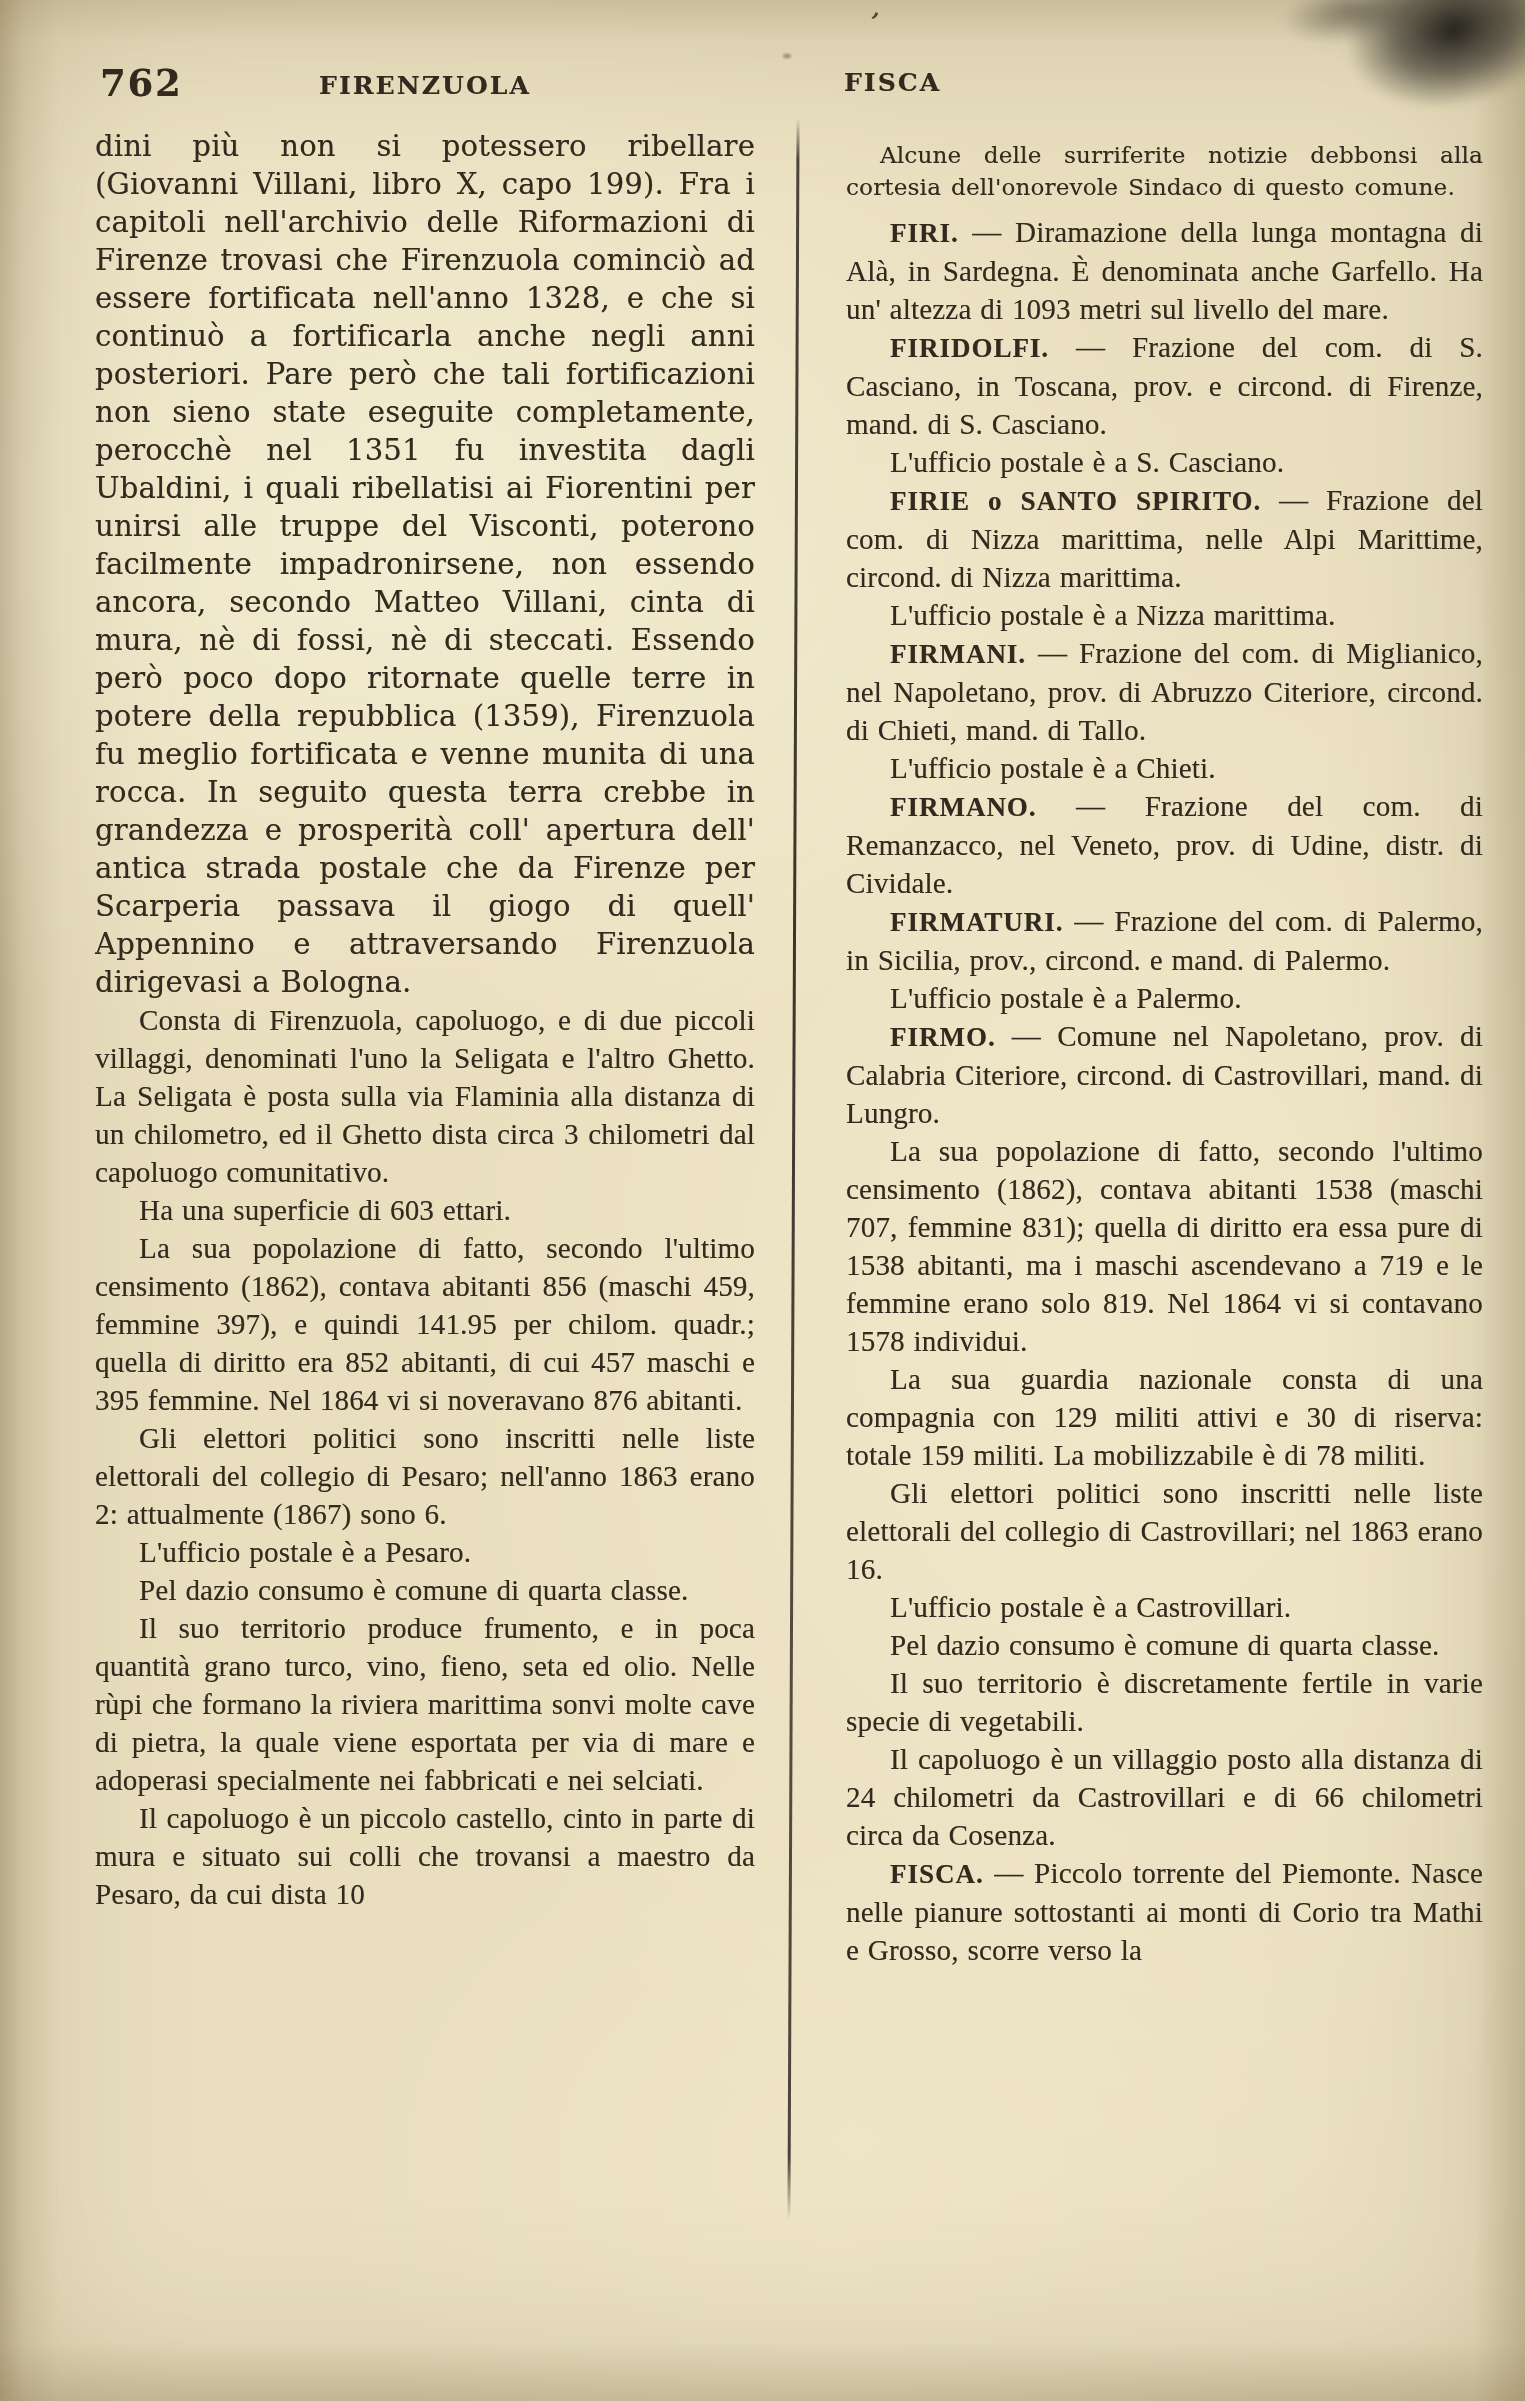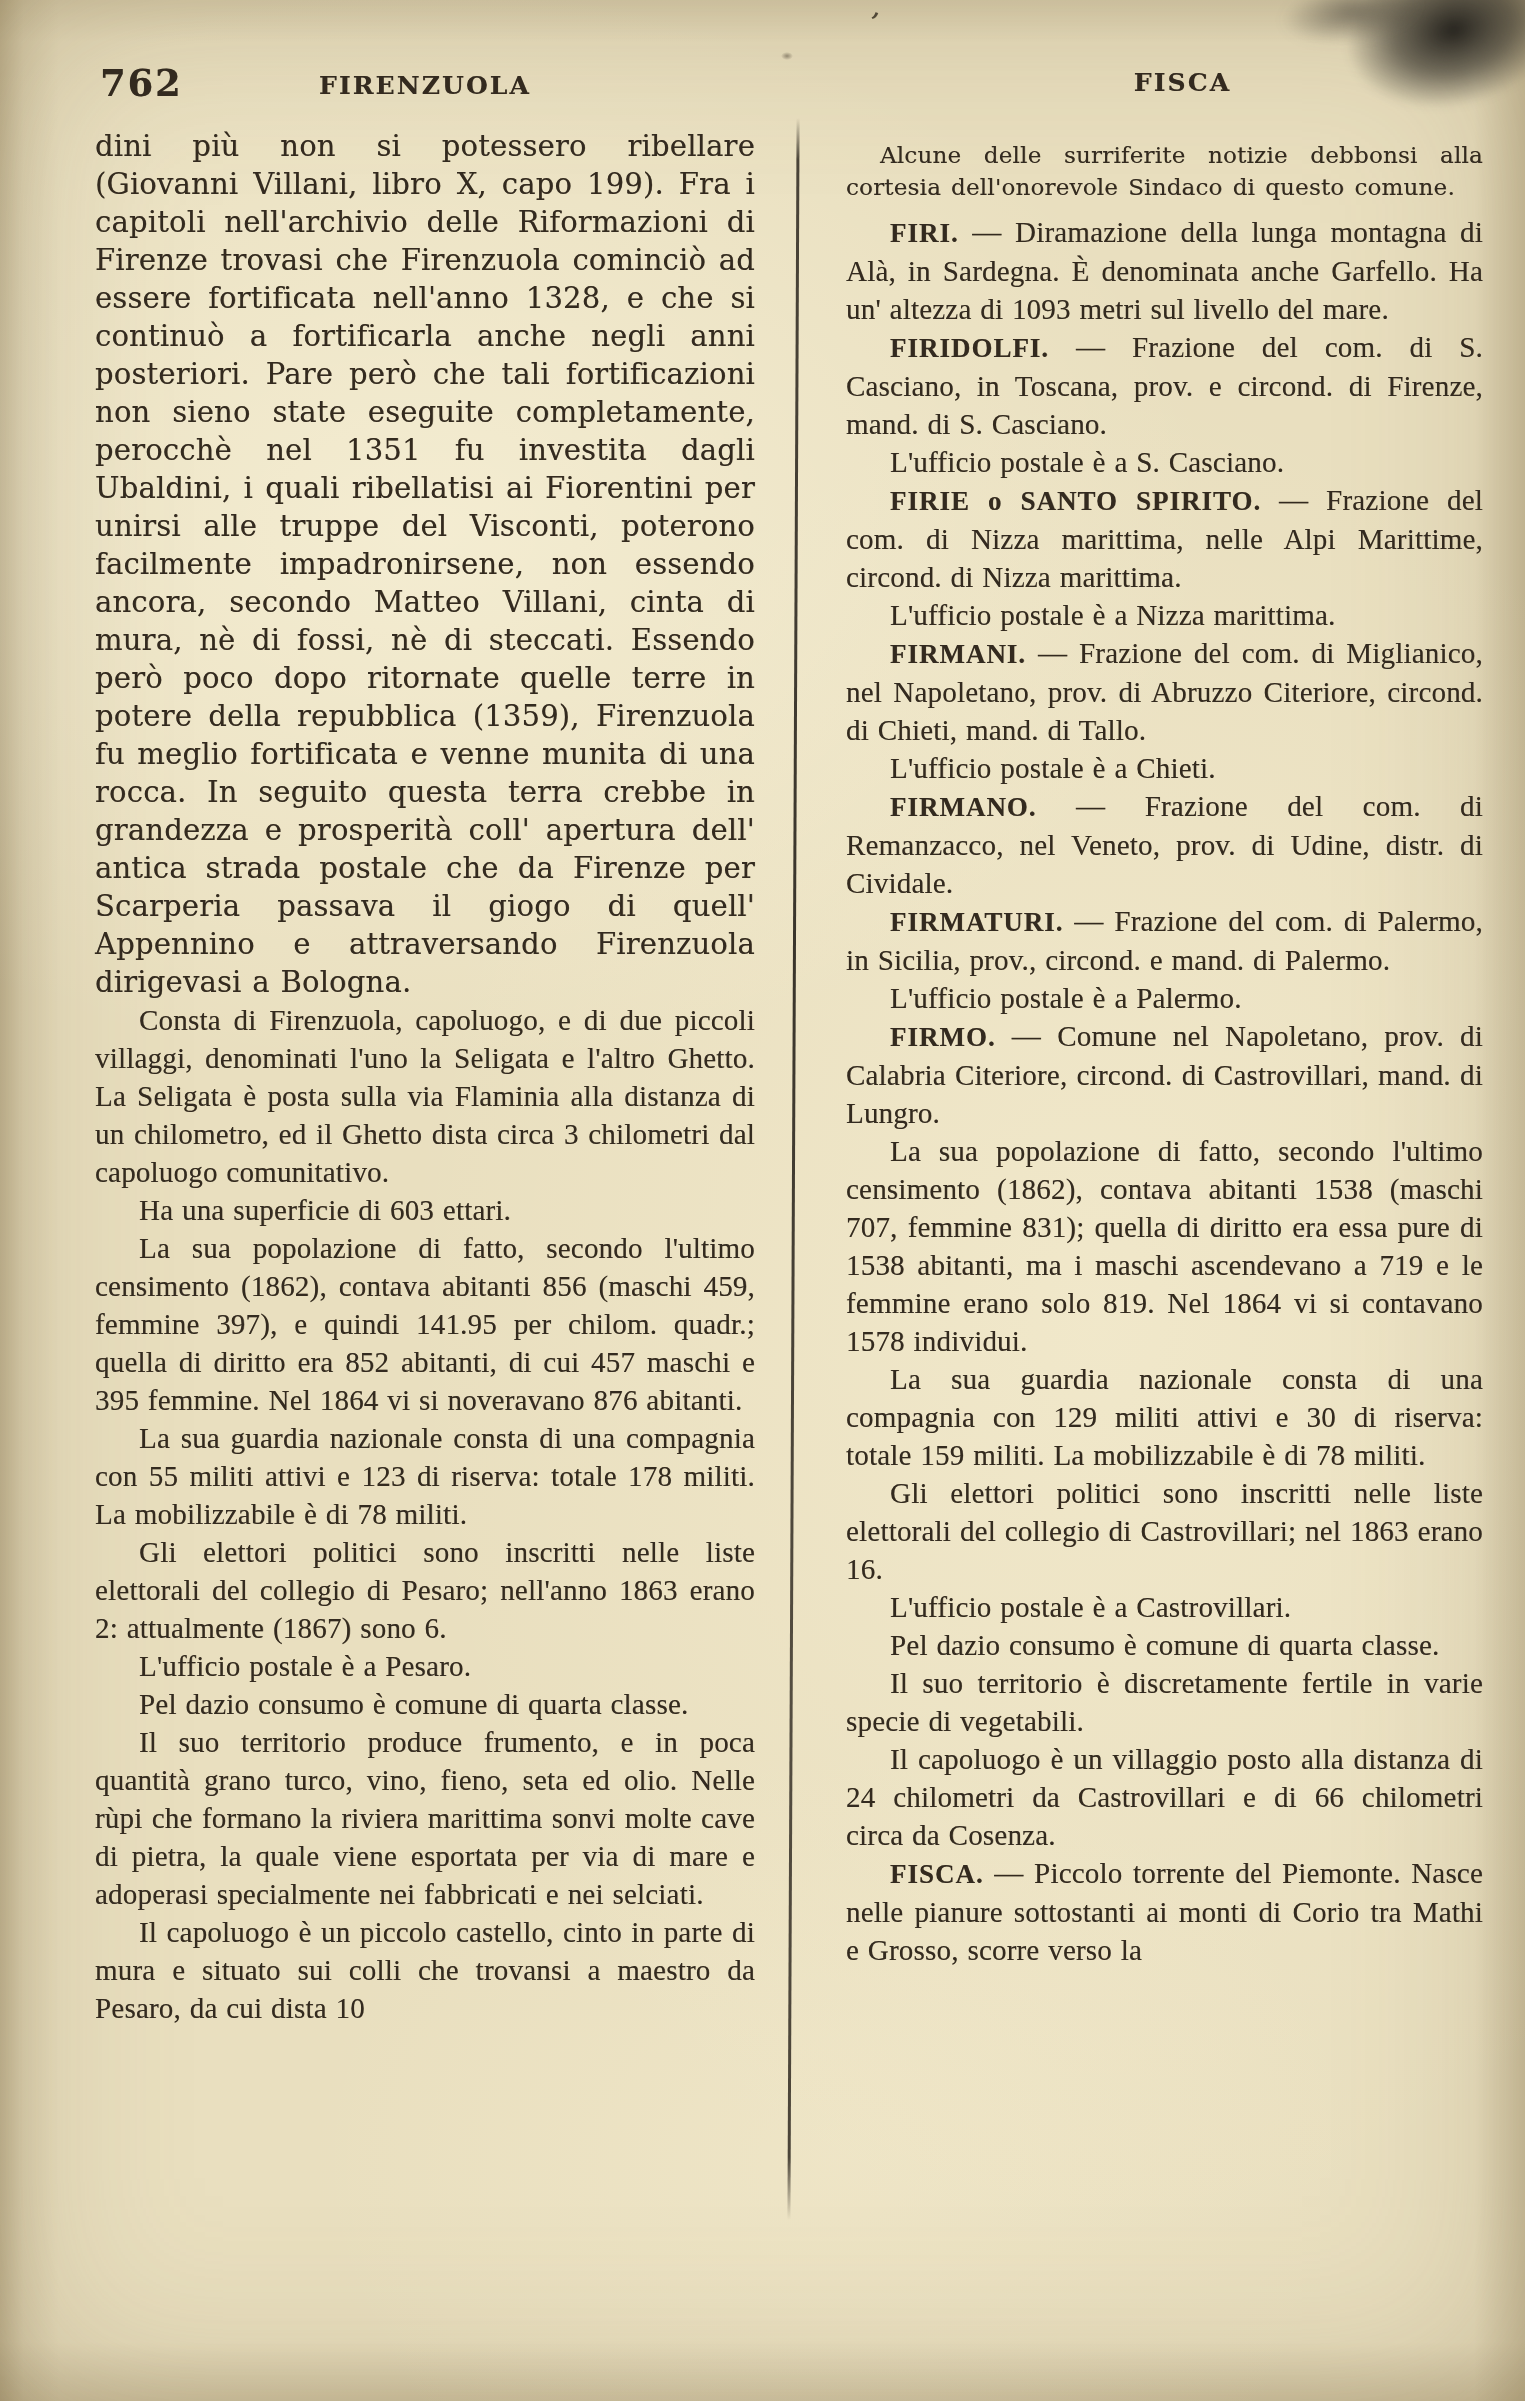--- a/index.html
+++ b/index.html
@@ -72,23 +72,23 @@
     position: absolute;
     top: 71px; left: 95px;
     width: 660px;
     text-align: center;
     font-size: 25px;
     font-weight: bold;
     letter-spacing: 2.1px;
   }
   .running-header .head-right {
     position: absolute;
-    top: 68px; left: 864px;
+    top: 68px; left: 844px;
     width: 637px;
-    text-align: center;
+    text-align: left;
     font-size: 25px;
     font-weight: bold;
     letter-spacing: 2.1px;
   }
   .divider {
     position: absolute;
     left: 792px;
     top: 118px;
     width: 3.4px;
     height: 2102px;
@@ -144,21 +144,20 @@
     <span class="head-right">FISCA</span>
   </header>
 
   <div class="divider"></div>
 
   <section class="col col-left">
     <p class="cont">dini più non si potessero ribellare (Giovanni Villani, libro X, capo 199). Fra i capitoli nell'archivio delle Riformazioni di Firenze trovasi che Firenzuola cominciò ad essere fortificata nell'anno 1328, e che si continuò a fortificarla anche negli anni posteriori. Pare però che tali fortificazioni non sieno state eseguite completamente, perocchè nel 1351 fu investita dagli Ubaldini, i quali ribellatisi ai Fiorentini per unirsi alle truppe del Visconti, poterono facilmente impadronirsene, non essendo ancora, secondo Matteo Villani, cinta di mura, nè di fossi, nè di steccati. Essendo però poco dopo ritornate quelle terre in potere della repubblica (1359), Firenzuola fu meglio fortificata e venne munita di una rocca. In seguito questa terra crebbe in grandezza e prosperità coll' apertura dell' antica strada postale che da Firenze per Scarperia passava il giogo di quell' Appennino e attraversando Firenzuola dirigevasi a Bologna.</p>
     <p class="ind">Consta di Firenzuola, capoluogo, e di due piccoli villaggi, denominati l'uno la Seligata e l'altro Ghetto. La Seligata è posta sulla via Flaminia alla distanza di un chilometro, ed il Ghetto dista circa 3 chilometri dal capoluogo comunitativo.</p>
     <p class="ind">Ha una superficie di 603 ettari.</p>
     <p class="ind">La sua popolazione di fatto, secondo l'ultimo censimento (1862), contava abitanti 856 (maschi 459, femmine 397), e quindi 141.95 per chilom. quadr.; quella di diritto era 852 abitanti, di cui 457 maschi e 395 femmine. Nel 1864 vi si noveravano 876 abitanti.</p>
-    <p class="ind">La sua guardia nazionale consta di una compagnia con 55 militi attivi e 123 di riserva: totale 178 militi. La mobilizzabile è di 78 militi.</p>
     <p class="ind">Gli elettori politici sono inscritti nelle liste elettorali del collegio di Pesaro; nell'anno 1863 erano 2: attualmente (1867) sono 6.</p>
     <p class="ind">L'ufficio postale è a Pesaro.</p>
     <p class="ind">Pel dazio consumo è comune di quarta classe.</p>
     <p class="ind">Il suo territorio produce frumento, e in poca quantità grano turco, vino, fieno, seta ed olio. Nelle rùpi che formano la riviera marittima sonvi molte cave di pietra, la quale viene esportata per via di mare e adoperasi specialmente nei fabbricati e nei selciati.</p>
     <p class="ind">Il capoluogo è un piccolo castello, cinto in parte di mura e situato sui colli che trovansi a maestro da Pesaro, da cui dista 10</p>
   </section>
 
   <section class="col col-right">
     <p class="note">Alcune delle surriferite notizie debbonsi alla cortesia dell'onorevole Sindaco di questo comune.</p>
     <p class="ind"><span class="entry-name">FIRI.</span> <span>— Diramazione della lunga montagna di Alà, in Sardegna. È denominata anche Garfello. Ha un' altezza di 1093 metri sul livello del mare.</span></p>

